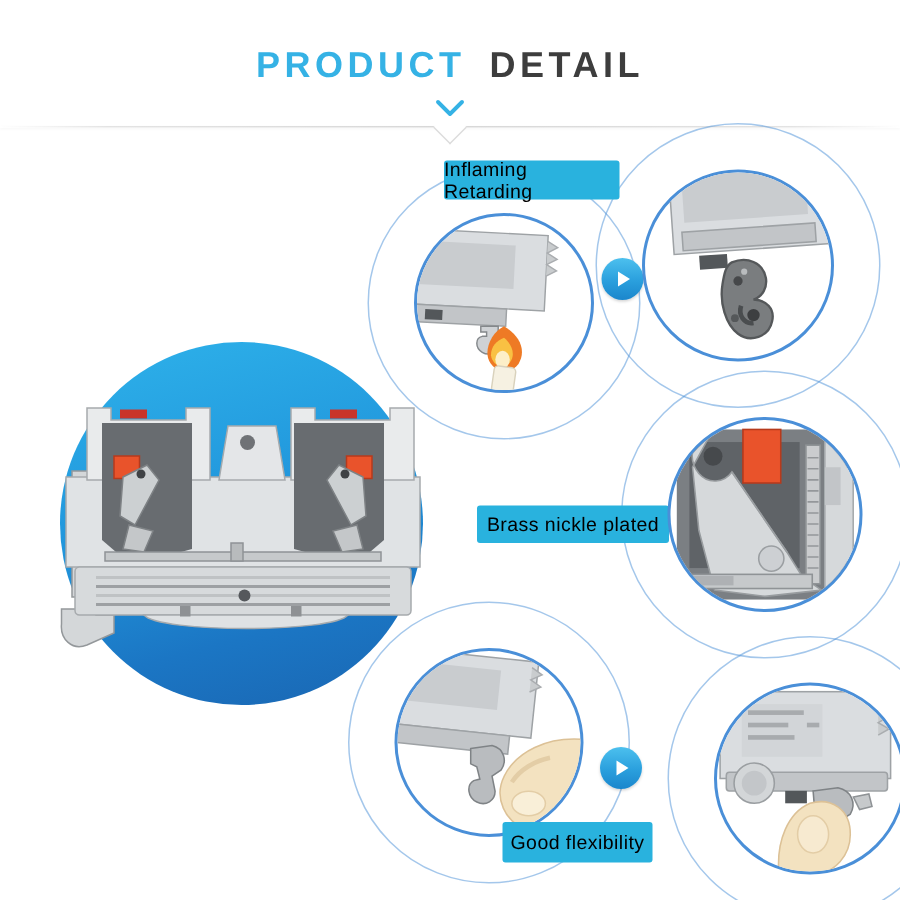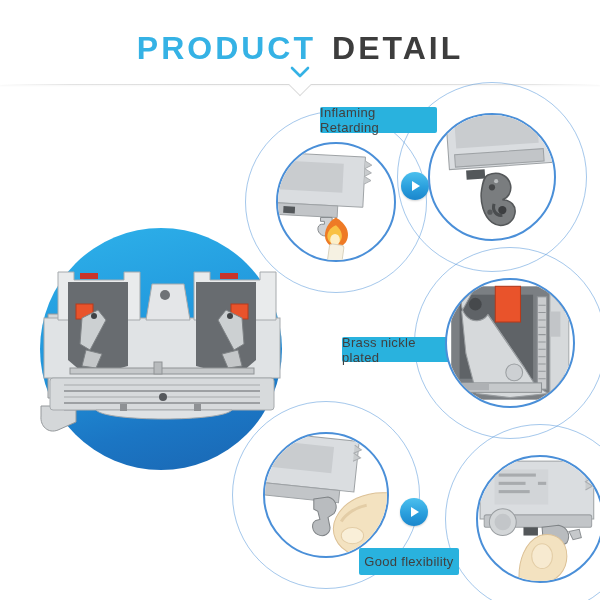--- a/index.html
+++ b/index.html
@@ -3,40 +3,39 @@
 <meta charset="utf-8">
 <style>
   html,body{margin:0;padding:0;background:#fff;}
   .stage{
     position:relative;width:600px;height:600px;background:#ffffff;
     overflow:hidden;font-family:"Liberation Sans",sans-serif;
   }
   
   .title{
     position:absolute;top:30px;left:0;width:600px;text-align:center;
-    font-size:32px;font-weight:bold;letter-spacing:3px;white-space:nowrap;
+    font-size:24px;font-weight:bold;letter-spacing:3px;white-space:nowrap;
   }
   .title .t1{color:#35b2e5;}
   .title .t2{color:#3d3d3d;margin-left:16px;}
   .chevron{position:absolute;left:288px;top:66px;}
   .divider{
     position:absolute;top:84px;left:0;width:600px;height:1px;
     background:linear-gradient(90deg,rgba(0,0,0,0) 0%,#e3e3e3 12%,#d7d7d7 50%,#e3e3e3 88%,rgba(0,0,0,0) 100%);
     box-shadow:0 1px 2px rgba(0,0,0,0.05);
   }
   .notch{
     position:absolute;left:292px;top:77px;width:15px;height:15px;background:#fff;
     transform:rotate(45deg);border-right:1px solid #dcdcdc;border-bottom:1px solid #dcdcdc;
   }
   
   .badge{
-    position:absolute;background:#29b2de;color:#404040;font-size:13px;
+    position:absolute;background:#29b2de;color:#000000;font-size:13px;
     display:flex;align-items:center;justify-content:center;letter-spacing:.3px;
     border-radius:2px;
-    margin-left:24px;
   }
   
   .hero-circle{
     position:absolute;left:40px;top:228px;width:242px;height:242px;border-radius:50%;
     background:linear-gradient(165deg,#2eb2ea 0%,#2196dc 45%,#1b76c4 75%,#1a66b2 100%);
   }
   .callout{
     position:absolute;border-radius:50%;background:#ffffff;
     border:2px solid #4a8fd8;overflow:hidden;box-sizing:border-box;
   }
@@ -160,21 +159,21 @@
       </g>
       <path d="M56,58 C66,54 76,58 78,68 C79,74 76,80 70,82 C78,82 84,88 82,96 C80,106 68,110 60,104 C52,98 48,84 50,72 C51,66 52,60 56,58 Z" fill="#7a7d7f" stroke="#55585a" stroke-width="1.5"></path>
       <circle cx="60" cy="70" r="3" fill="#46484a"></circle>
       <circle cx="70" cy="92" r="4" fill="#3d3f41"></circle>
       <circle cx="58" cy="94" r="2.5" fill="#55585a"></circle>
       <circle cx="64" cy="64" r="2" fill="#b9bcbe"></circle>
       <path d="M62,86 C60,92 64,98 70,97" stroke="#4a4d4f" stroke-width="3" fill="none"></path>
     </svg>
   </div>
 
-  <div class="badge" style="left:318px;top:337px;width:112px;height:25px;">
+  <div class="badge" style="left:318px;top:337px;width:128px;height:25px;">
     <span>Brass nickle plated</span>
   </div>
 
   <div class="callout" style="left:445px;top:278px;width:130px;height:130px;">
     <svg viewBox="0 0 120 120">
       <rect x="4" y="6" width="108" height="108" fill="#7b7f83"></rect>
       <rect x="12" y="14" width="70" height="80" fill="#5f6367"></rect>
       <rect x="46" y="6" width="24" height="34" fill="#e9532b" stroke="#b63a1c"></rect>
       <path d="M26,8 C14,10 10,24 18,34 C24,41 34,40 39,33 L74,84 L84,100 L96,108 L60,112 L28,108 L18,70 L14,30 Z" fill="#d6d9db" stroke="#989c9f"></path>
       <circle cx="27" cy="23" r="6" fill="#46494c"></circle>

